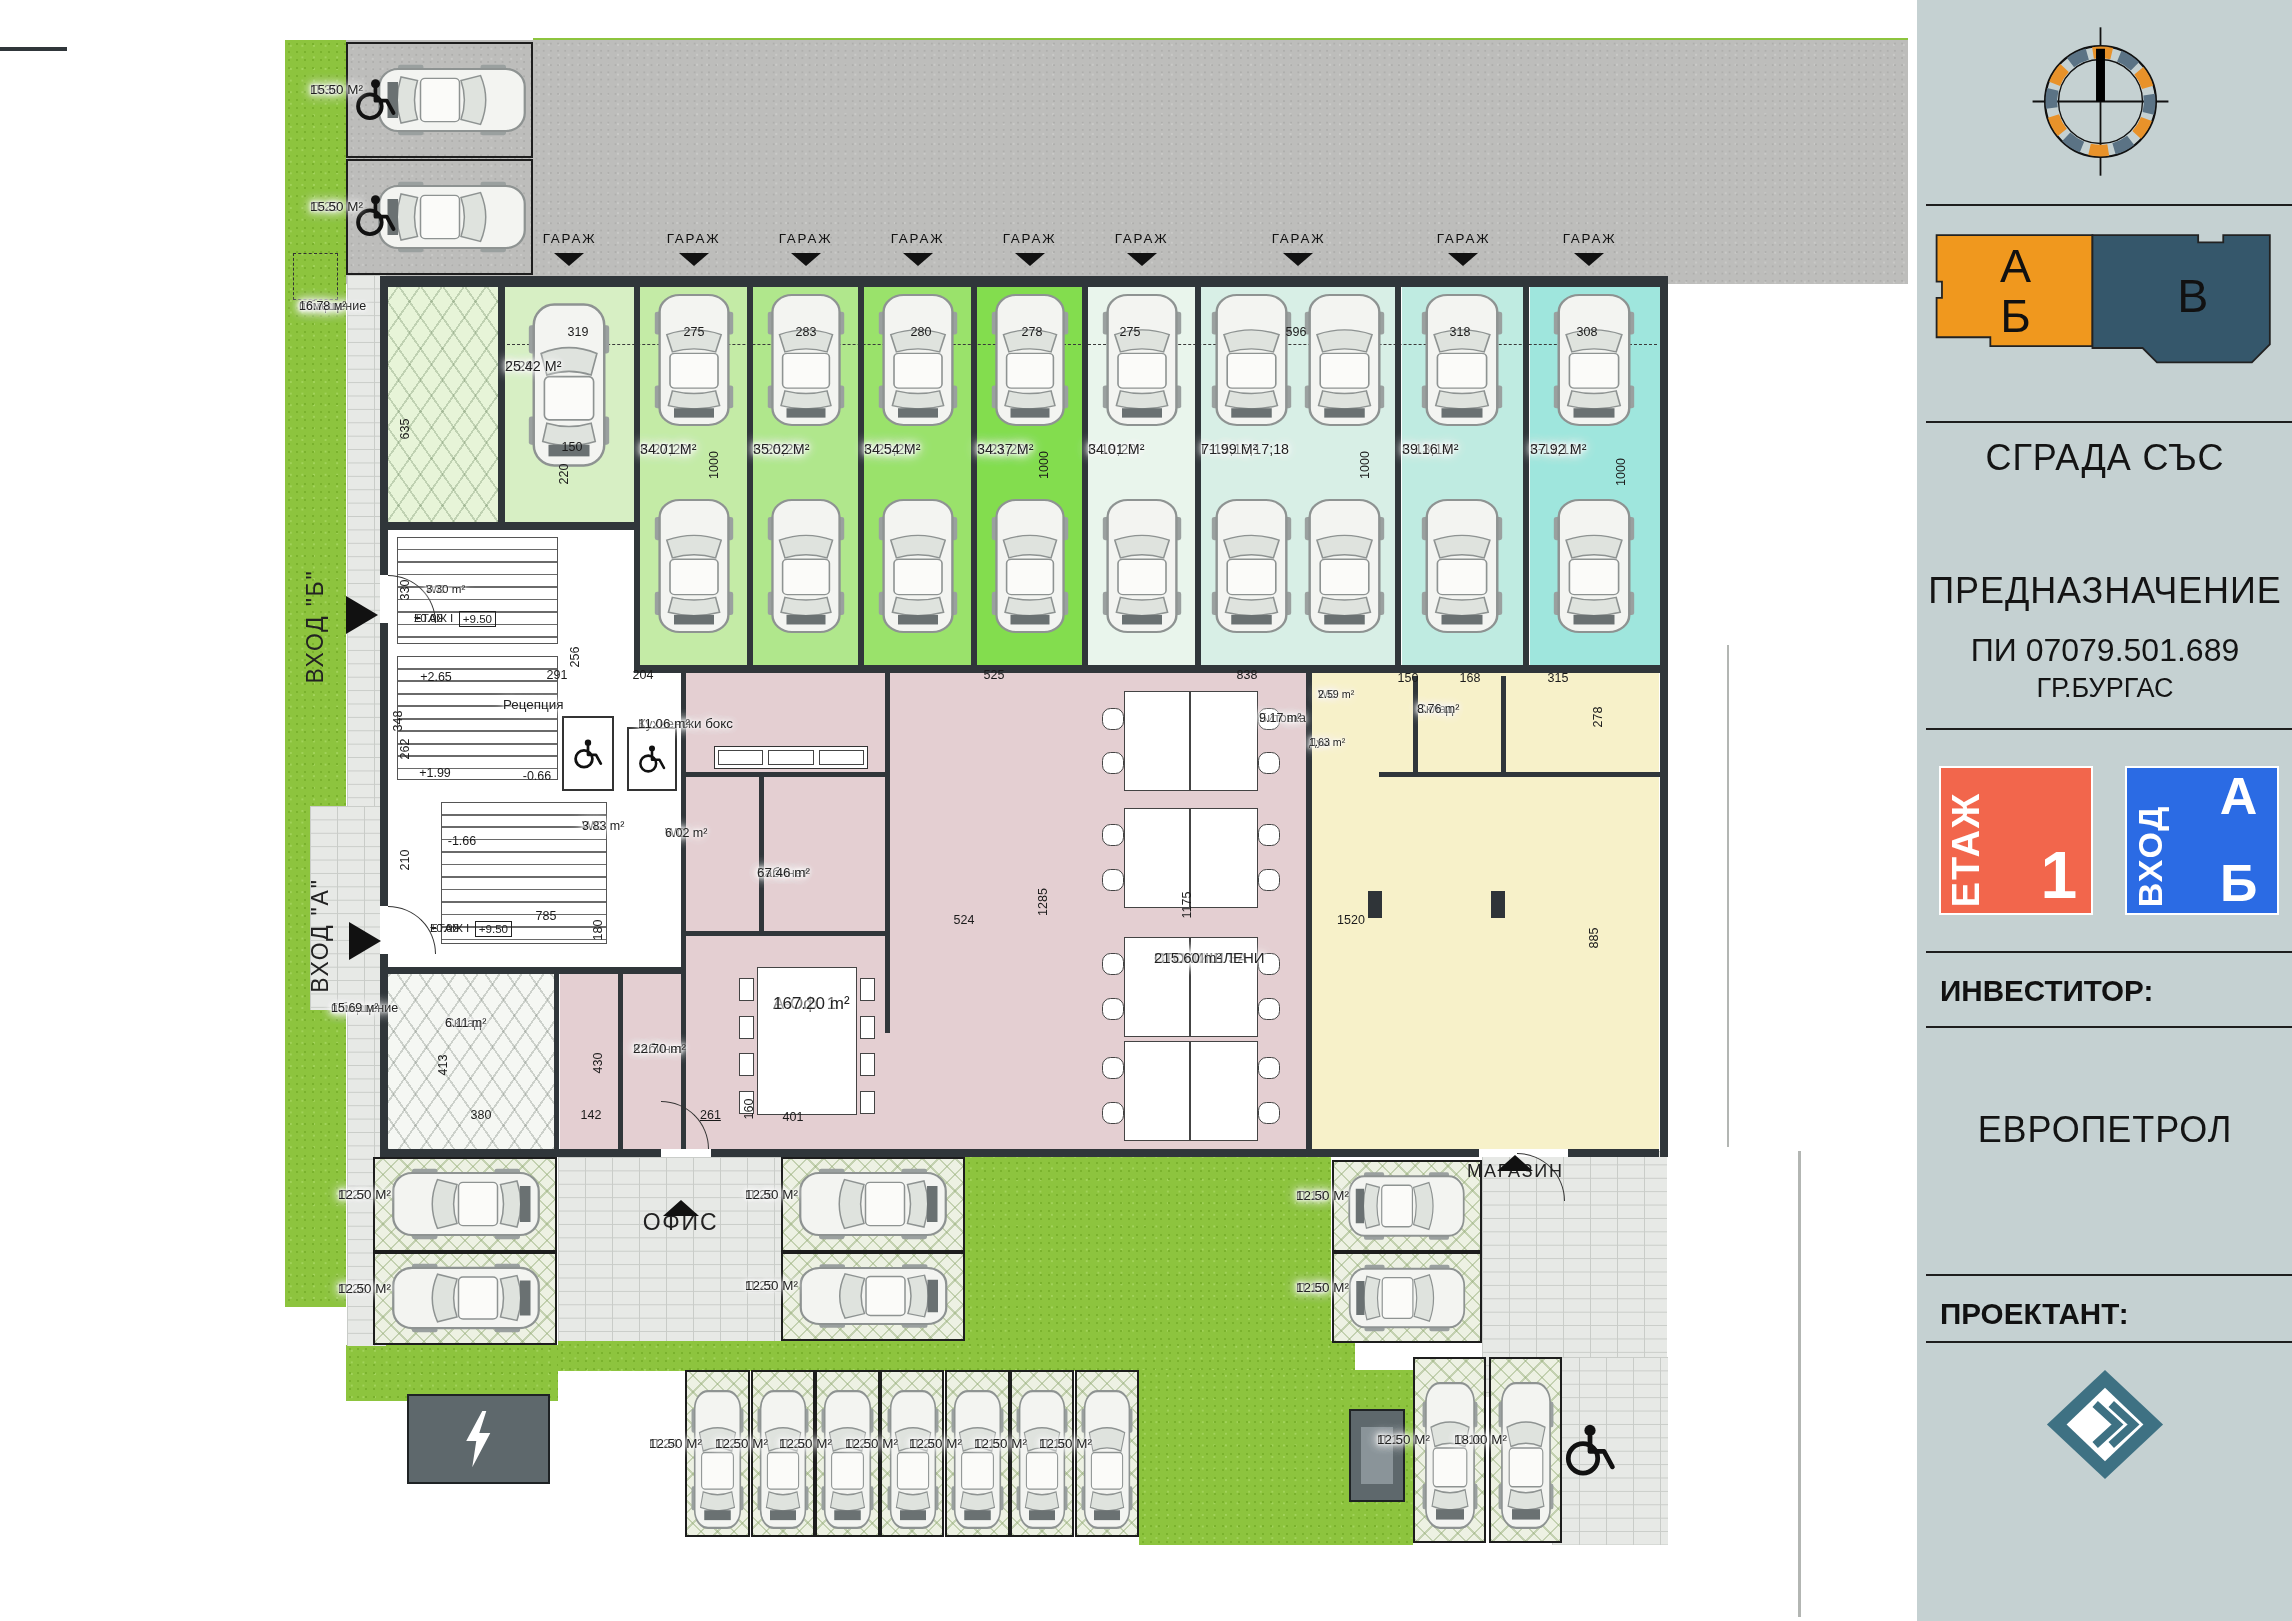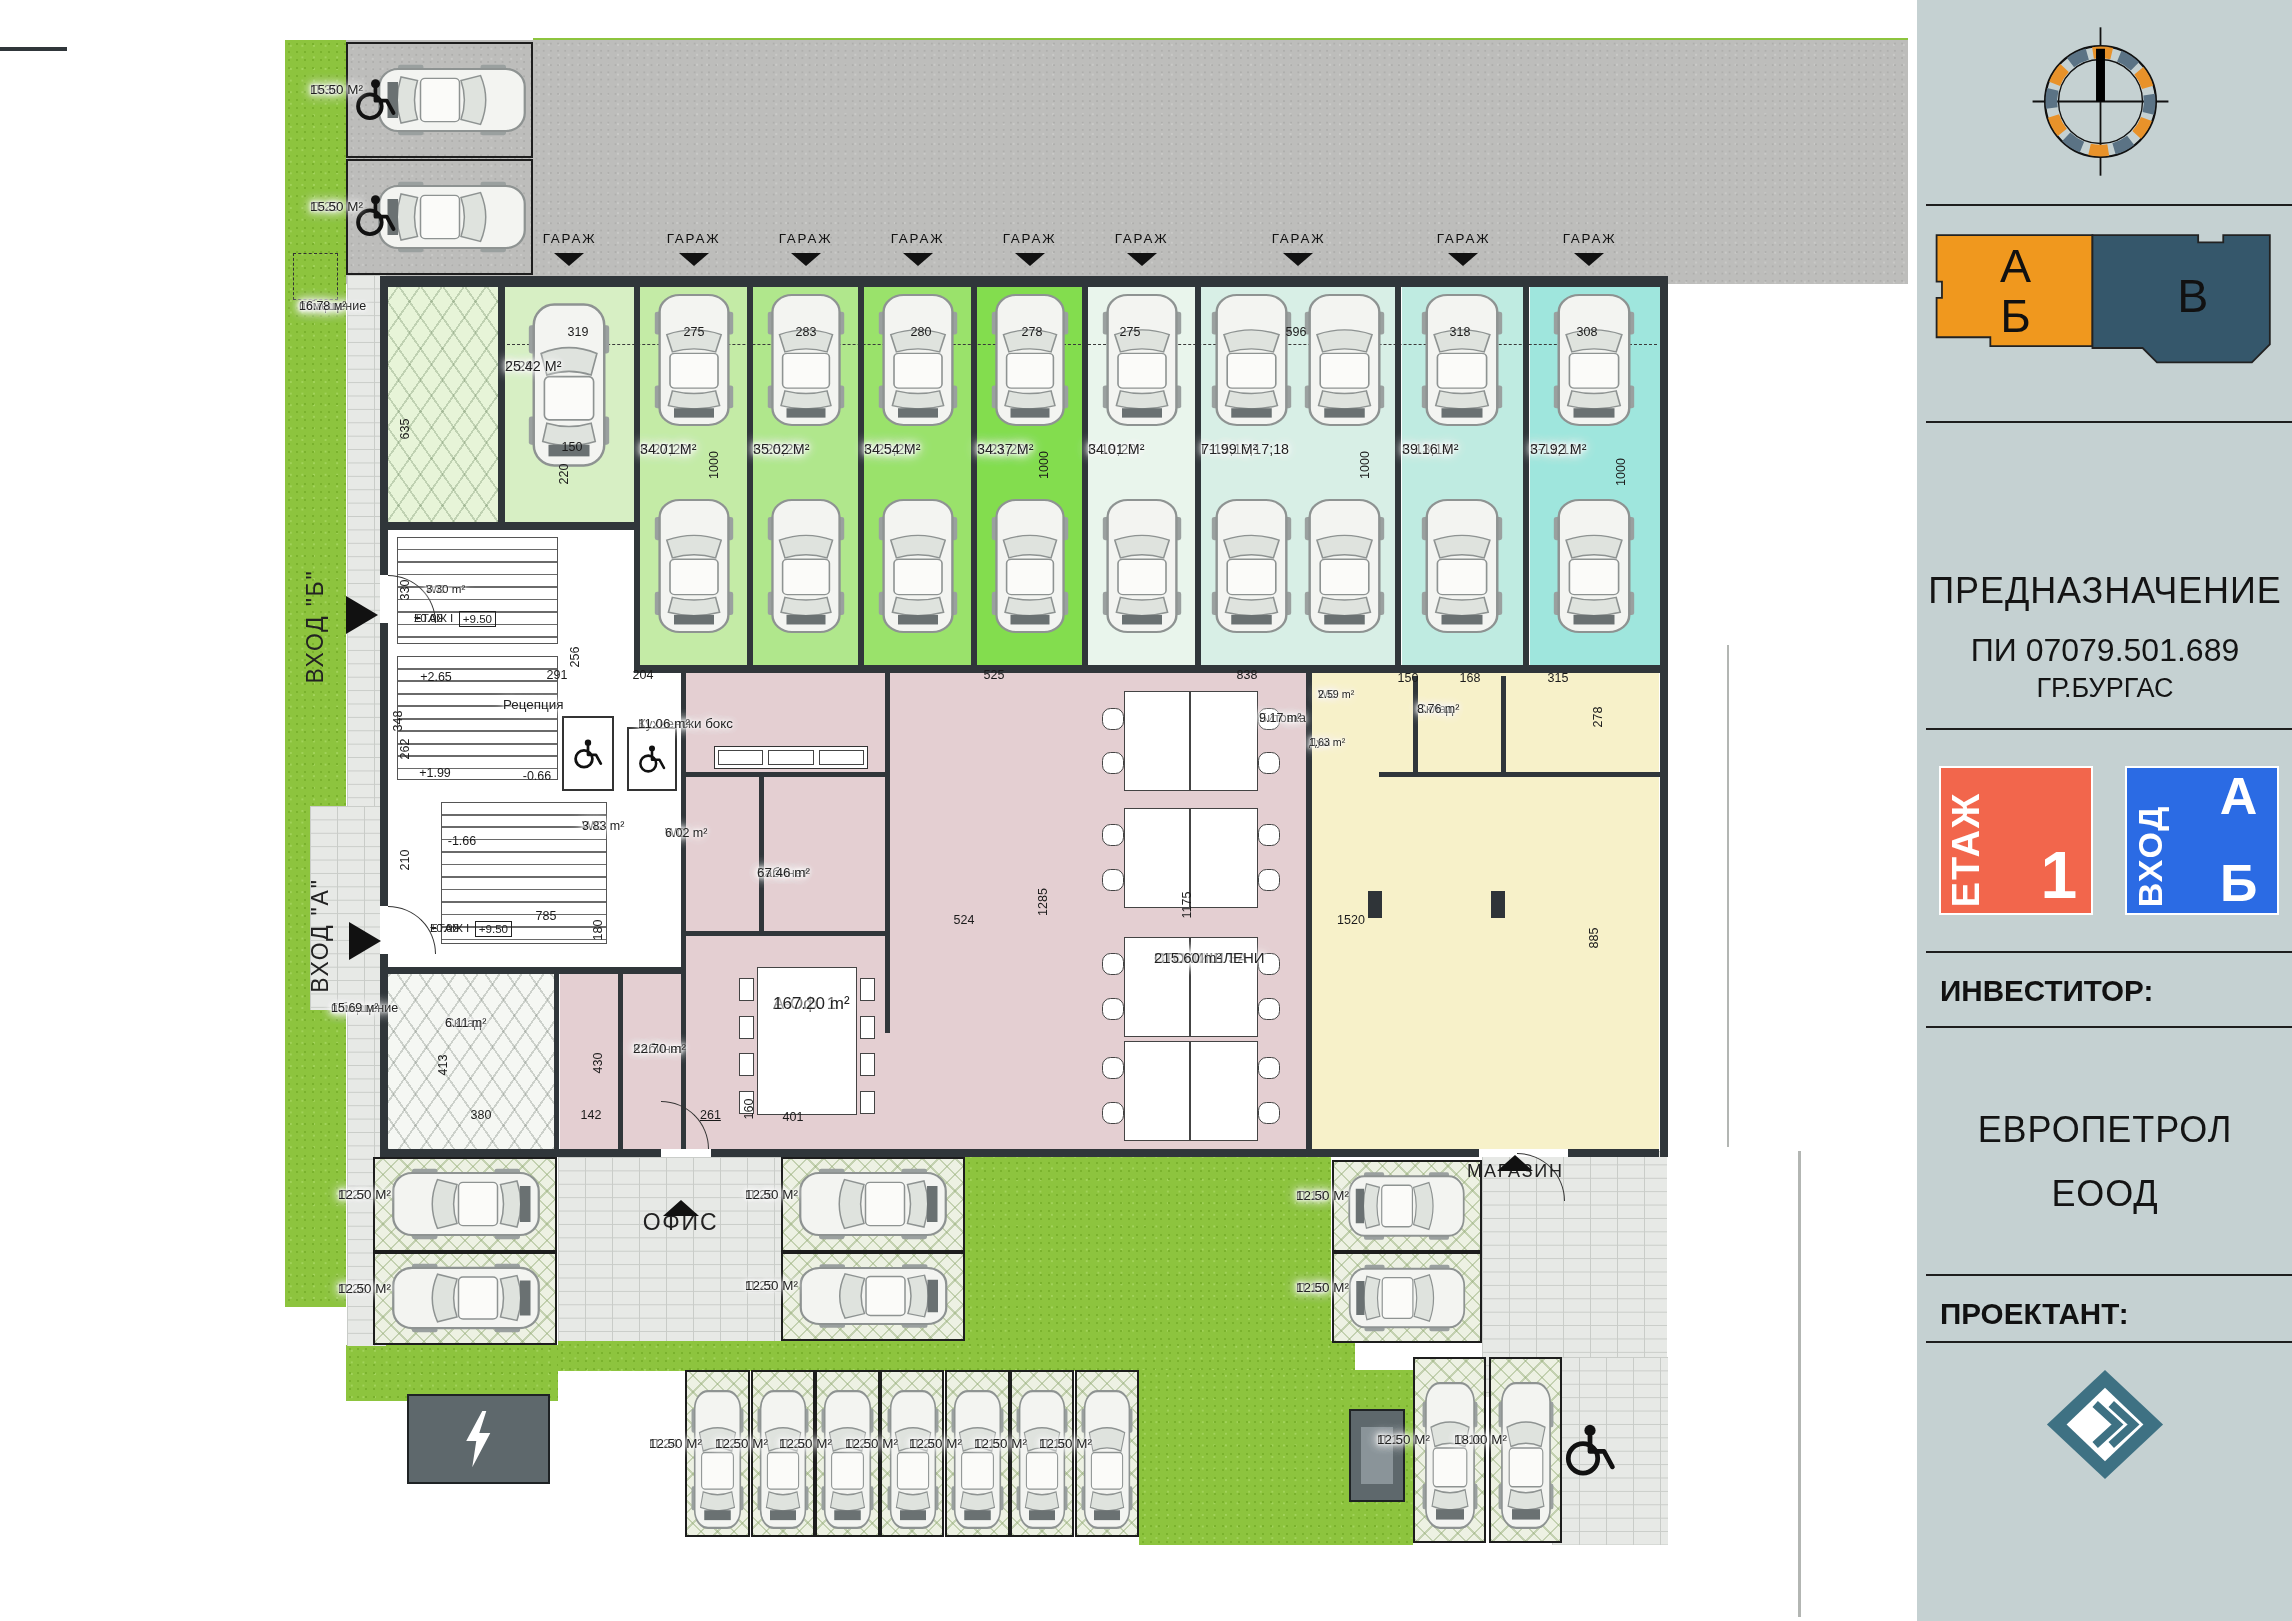--- a/index.html
+++ b/index.html
@@ -948,40 +948,40 @@
 
     <svg style="left:16px;top:226px" width="344" height="158" viewBox="0 0 384 176">
       <path d="M4,10 H178 V134 H64 V124 H4 V80 H10 V62 H4 Z" fill="#f0981e" stroke="#222" stroke-width="2"></path>
       <path d="M178,10 H296 V18 H324 V10 H376 V132 L356,152 H250 L234,136 H178 Z" fill="#35576b" stroke="#222" stroke-width="2"></path>
       <text x="92" y="62" font-size="52" fill="#111" text-anchor="middle">А</text>
       <text x="92" y="118" font-size="52" fill="#111" text-anchor="middle">Б</text>
       <text x="290" y="96" font-size="52" fill="#111" text-anchor="middle">В</text>
     </svg>
     <div class="sb-hr" style="top:421px"></div>
 
+    <div class="sb-title" style="top:437px">СГРАДА СЪС</div>
     <div class="sb-title" style="top:570px">ПРЕДНАЗНАЧЕНИЕ</div>
     <div class="sb-sub" style="top:632px;font-size:32px">ПИ 07079.501.689</div>
     <div class="sb-sub" style="top:673px;font-size:27px">ГР.БУРГАС</div>
     <div class="sb-hr" style="top:728px"></div>
 
     <div class="badge" style="left:22.4px;top:766px;background:#f2664c">
       <span class="vtx">ЕТАЖ</span>
       <span style="position:absolute;right:14.3px;bottom:0px;color:#fff;font-weight:bold;font-size:66px;">1</span>
     </div>
     <div class="badge" style="left:208px;top:766px;background:#2b6be4">
       <span class="vtx" style="font-size:34px">ВХОД</span>
       <span style="position:absolute;right:19.7px;top:-1.8px;color:#fff;font-weight:bold;font-size:52px;">А</span>
       <span style="position:absolute;right:19.7px;bottom:0px;color:#fff;font-weight:bold;font-size:52px;">Б</span>
     </div>
     <div class="sb-hr" style="top:951px"></div>
 
     <div class="sb-head" style="top:974px">ИНВЕСТИТОР:</div>
     <div class="sb-hr" style="top:1026px"></div>
     <div class="sb-title" style="top:1109px">ЕВРОПЕТРОЛ</div>
-    <div class="sb-title" style="top:1173px">ЕООД</div>
     <div class="sb-hr" style="top:1274px"></div>
 
     <div class="sb-head" style="top:1297px">ПРОЕКТАНТ:</div>
     <div class="sb-hr" style="top:1341px"></div>
 
     <svg style="left:121px;top:1368px" width="134" height="113" viewBox="0 0 150 126">
       <path d="M75,2 L140,63 L75,124 L10,63 Z" fill="#3e7183"></path>
       <path d="M75,22 L118,63 L75,104 L32,63 Z" fill="#ffffff"></path>
       <path d="M64,40 L89,63 L64,86" stroke="#3e7183" stroke-width="9" fill="none"></path>
       <path d="M82,40 L107,63 L82,86" stroke="#3e7183" stroke-width="9" fill="none"></path>

